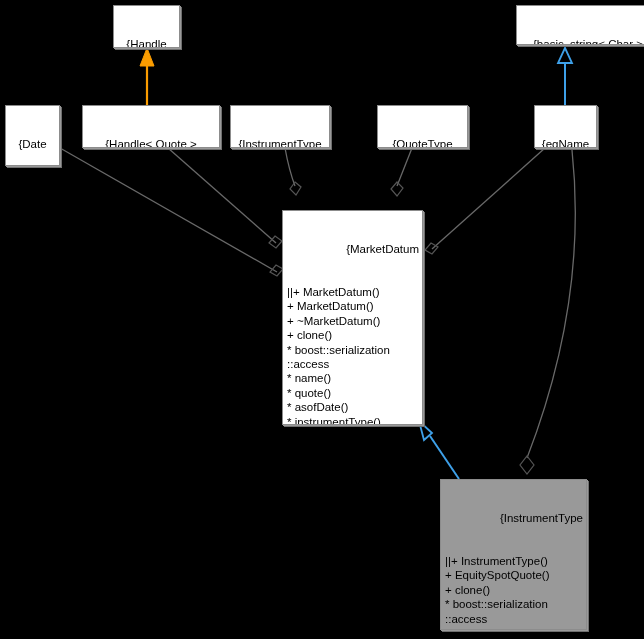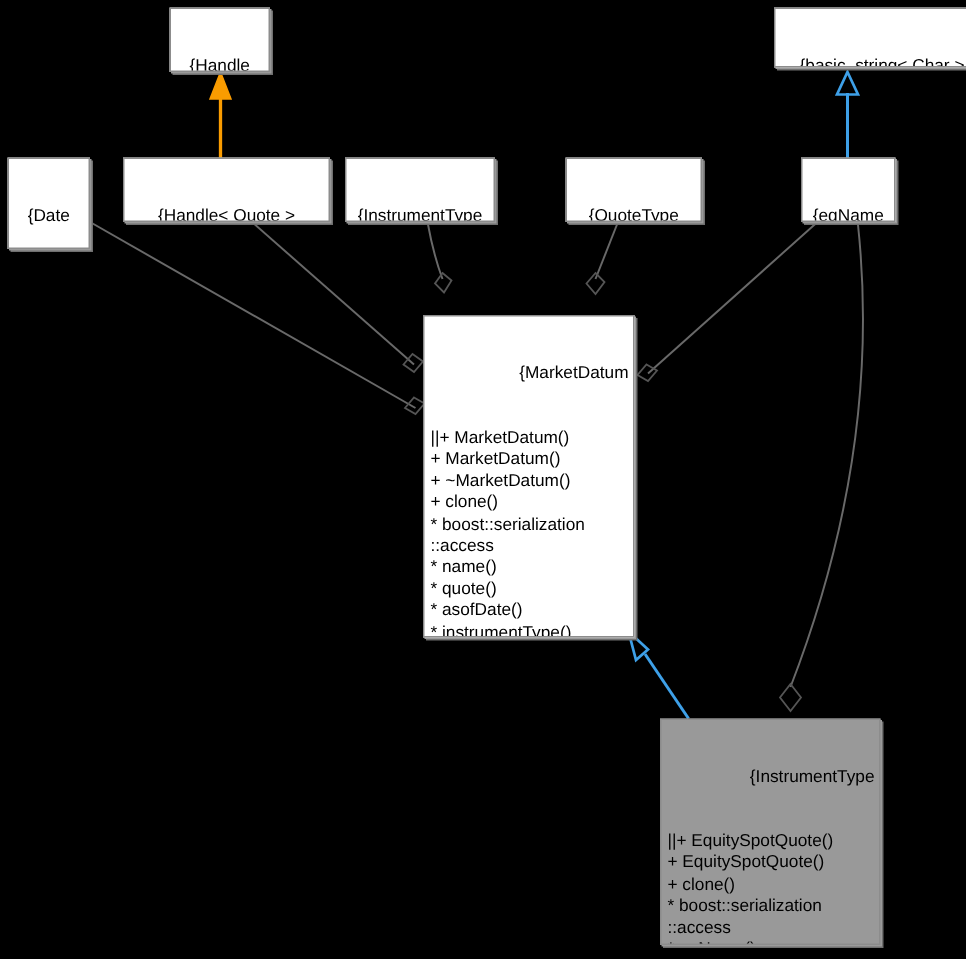--- a/index.html
+++ b/index.html
@@ -147,17 +147,17 @@
   </div>
 
   <div class="uml-node members" style="left:282px; top:210px; width:141px; height:215px;">
     <span class="node-title">{MarketDatum</span>
     <span class="member-list"><span class="member-line">||+ MarketDatum()</span><span class="member-line">+ MarketDatum()</span><span class="member-line">+ ~MarketDatum()</span><span class="member-line">+ clone()</span><span class="member-line">* boost::serialization</span><span class="member-line">::access</span><span class="member-line">* name()</span><span class="member-line">* quote()</span><span class="member-line">* asofDate()</span><span class="member-line">* instrumentType()</span></span>
     
   </div>
 
   <div class="uml-node members filled" style="left:440px; top:479px; width:147px; height:151px;">
     <span class="node-title">{InstrumentType</span>
-    <span class="member-list"><span class="member-line">||+ EquitySpotQuote()</span><span class="member-line">+ EquitySpotQuote()</span><span class="member-line">+ clone()</span><span class="member-line">* boost::serialization</span><span class="member-line">::access</span><span class="member-line">* eqName()</span></span>
+    <span class="member-list"><span class="member-line">||+ InstrumentType()</span><span class="member-line">+ EquitySpotQuote()</span><span class="member-line">+ clone()</span><span class="member-line">* boost::serialization</span><span class="member-line">::access</span><span class="member-line">* eqName()</span></span>
     
   </div>
 
 </div>
 
 </body></html>

